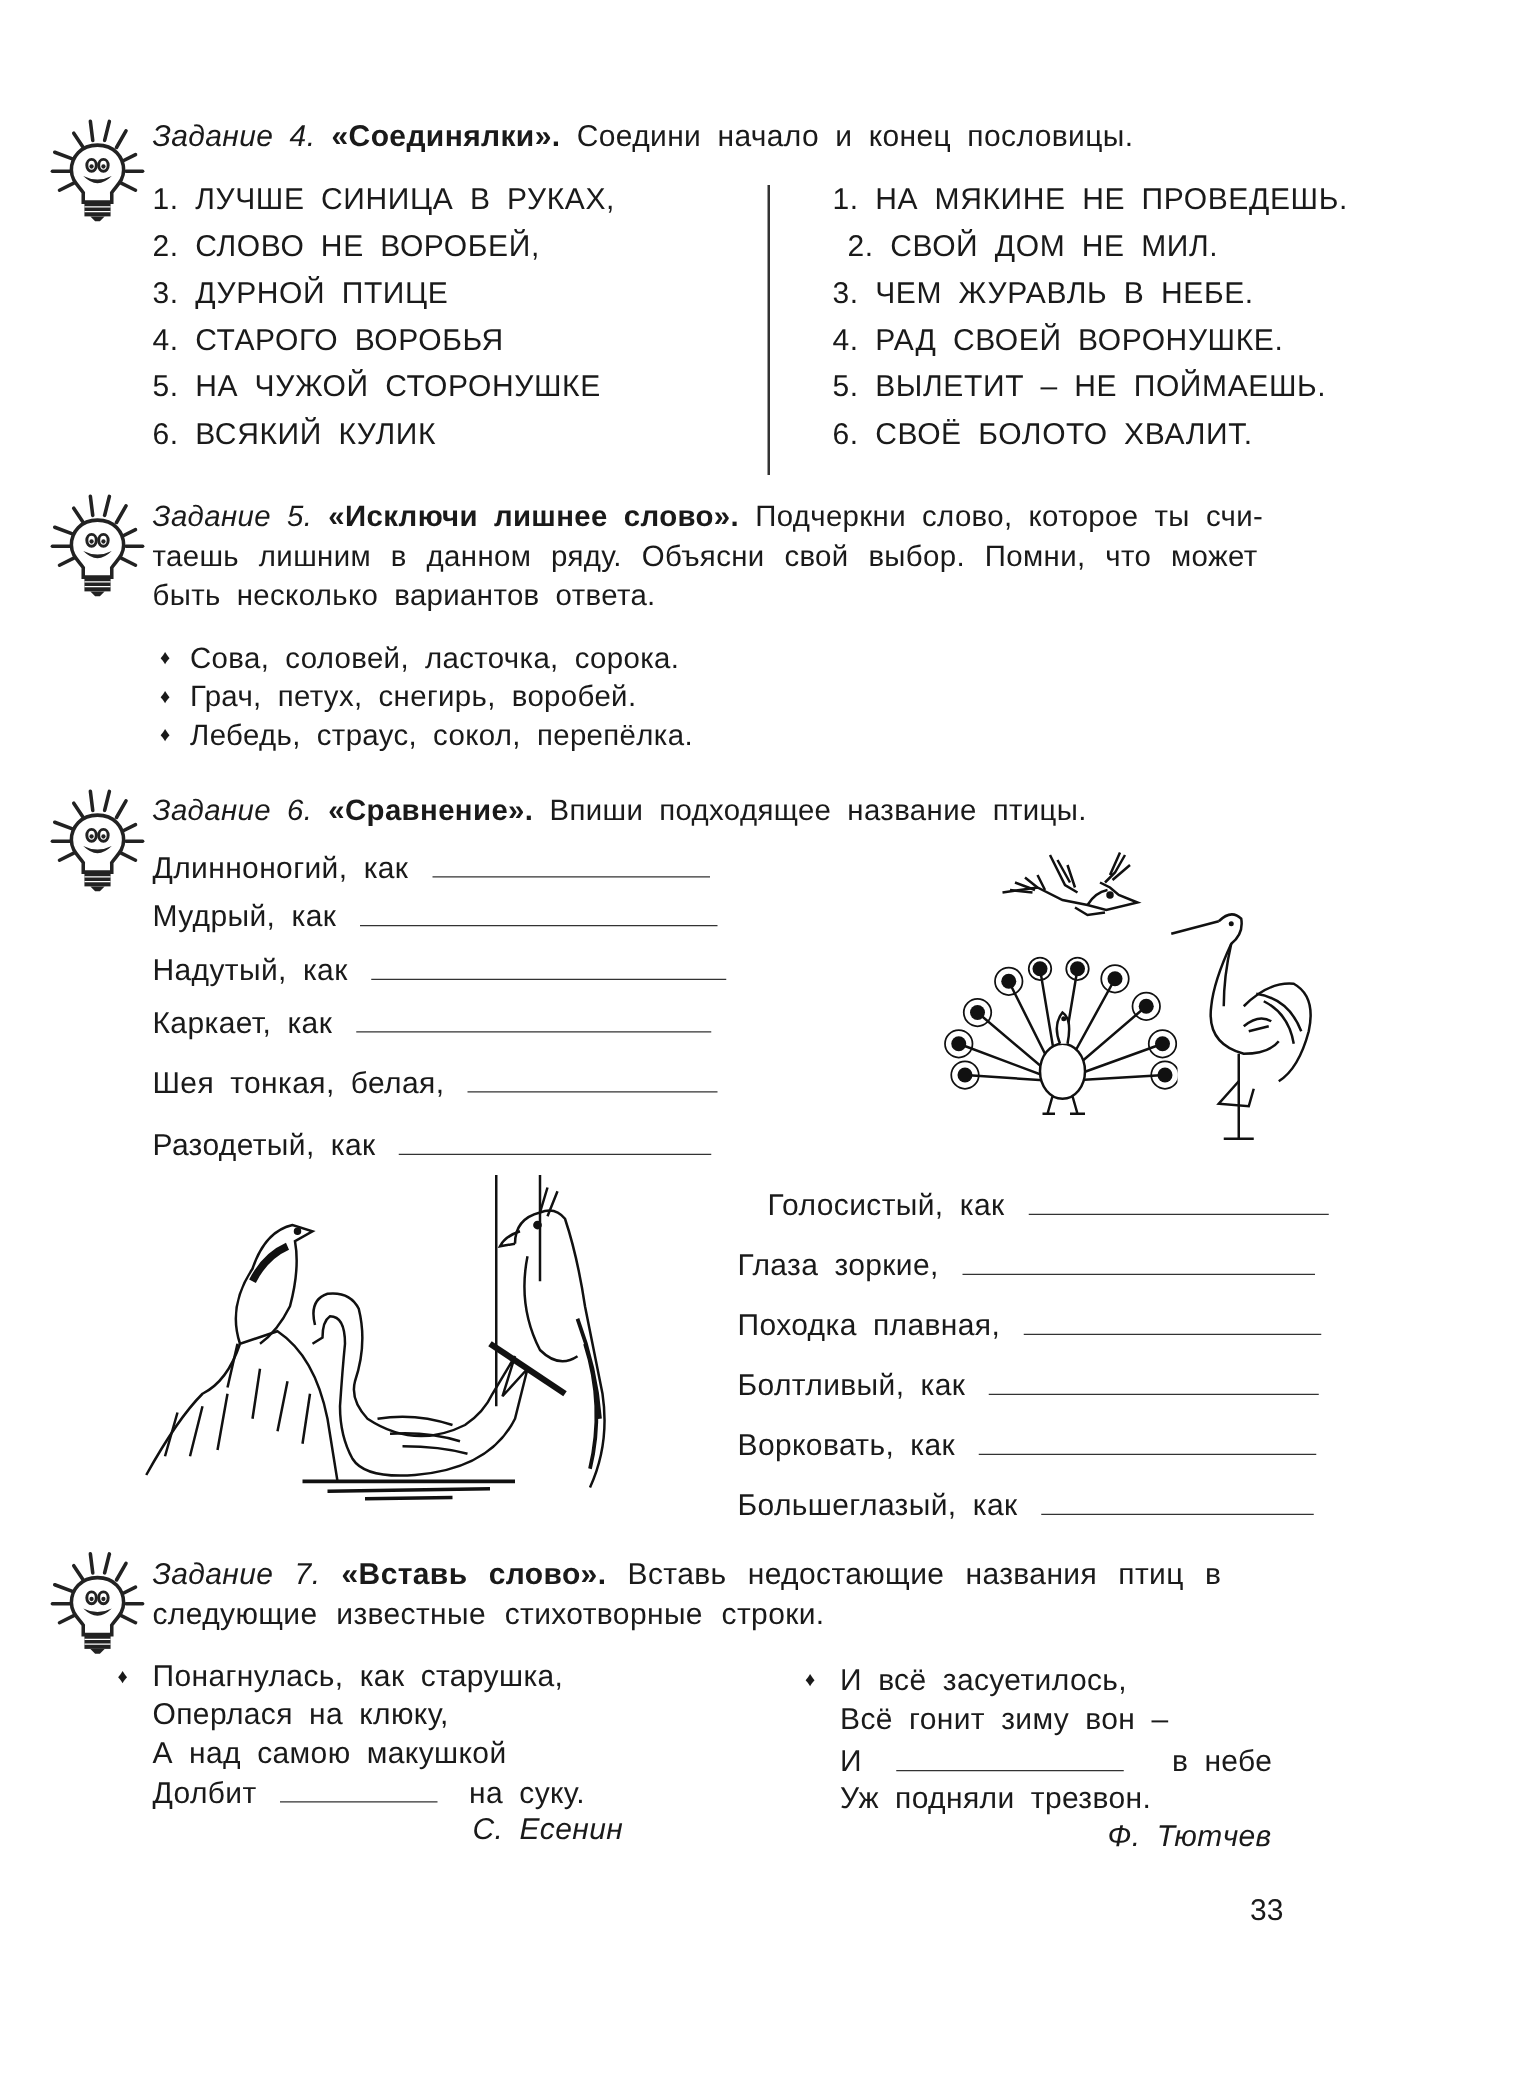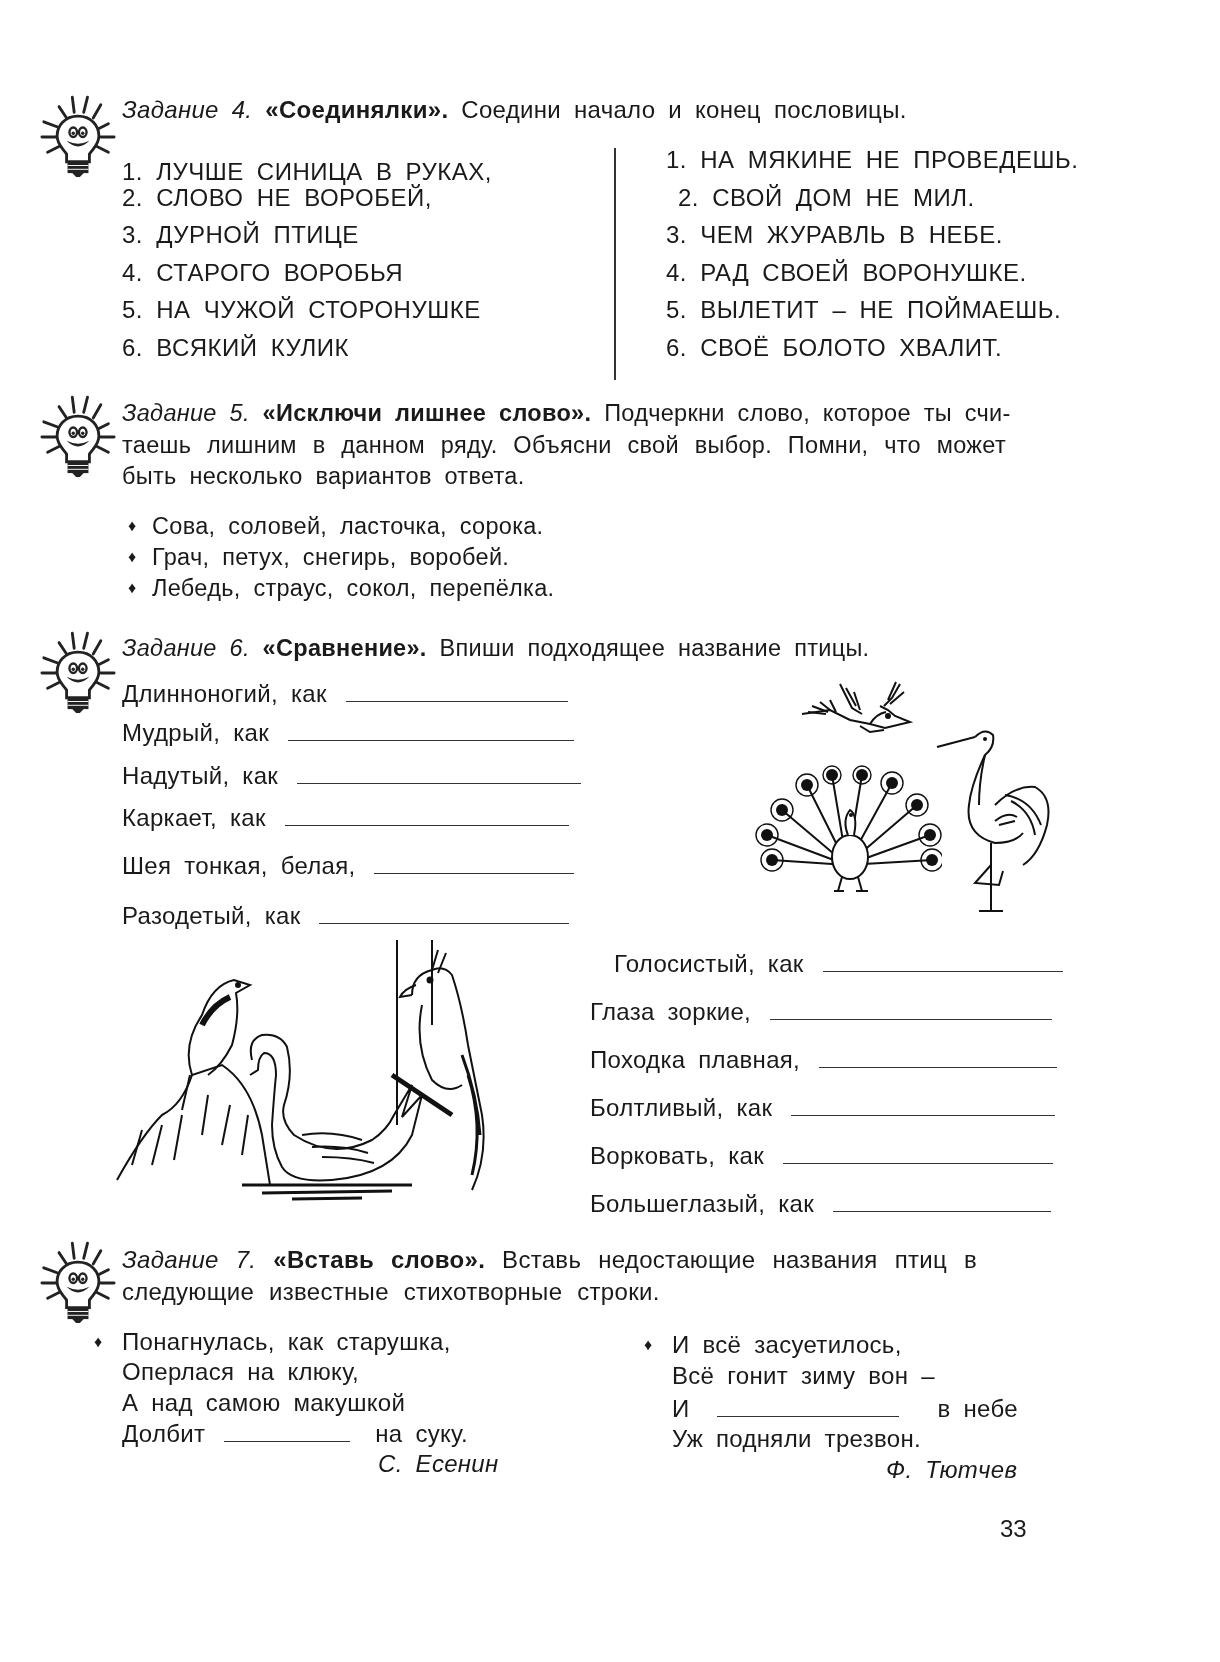--- a/index.html
+++ b/index.html
@@ -59,21 +59,21 @@
 </div>
 <div class="abs txt" style="left:122px; top:98px;">
   <span class="title-it">Задание 4.</span>
   <span class="title-b">«Соединялки».</span>
   <span>Соедини начало и конец пословицы.</span>
 </div>
 
 <div class="divider"></div>
 
 <div>
-  <div class="row txt caps" style="left:122px; top:160px;">1. ЛУЧШЕ СИНИЦА В РУКАХ,</div>
+  <div class="row txt caps" style="left:122px; top:148px;">1. ЛУЧШЕ СИНИЦА В РУКАХ,</div>
   <div class="row txt caps" style="left:122px; top:186px;">2. СЛОВО НЕ ВОРОБЕЙ,</div>
   <div class="row txt caps" style="left:122px; top:223px;">3. ДУРНОЙ ПТИЦЕ</div>
   <div class="row txt caps" style="left:122px; top:261px;">4. СТАРОГО ВОРОБЬЯ</div>
   <div class="row txt caps" style="left:122px; top:298px;">5. НА ЧУЖОЙ СТОРОНУШКЕ</div>
   <div class="row txt caps" style="left:122px; top:336px;">6. ВСЯКИЙ КУЛИК</div>
 </div>
 <div>
   <div class="row txt caps" style="left:666px; top:148px;">1. НА МЯКИНЕ НЕ ПРОВЕДЕШЬ.</div>
   <div class="row txt caps" style="left:666px; top:186px;margin-left:12px;">2. СВОЙ ДОМ НЕ МИЛ.</div>
   <div class="row txt caps" style="left:666px; top:223px;">3. ЧЕМ ЖУРАВЛЬ В НЕБЕ.</div>

